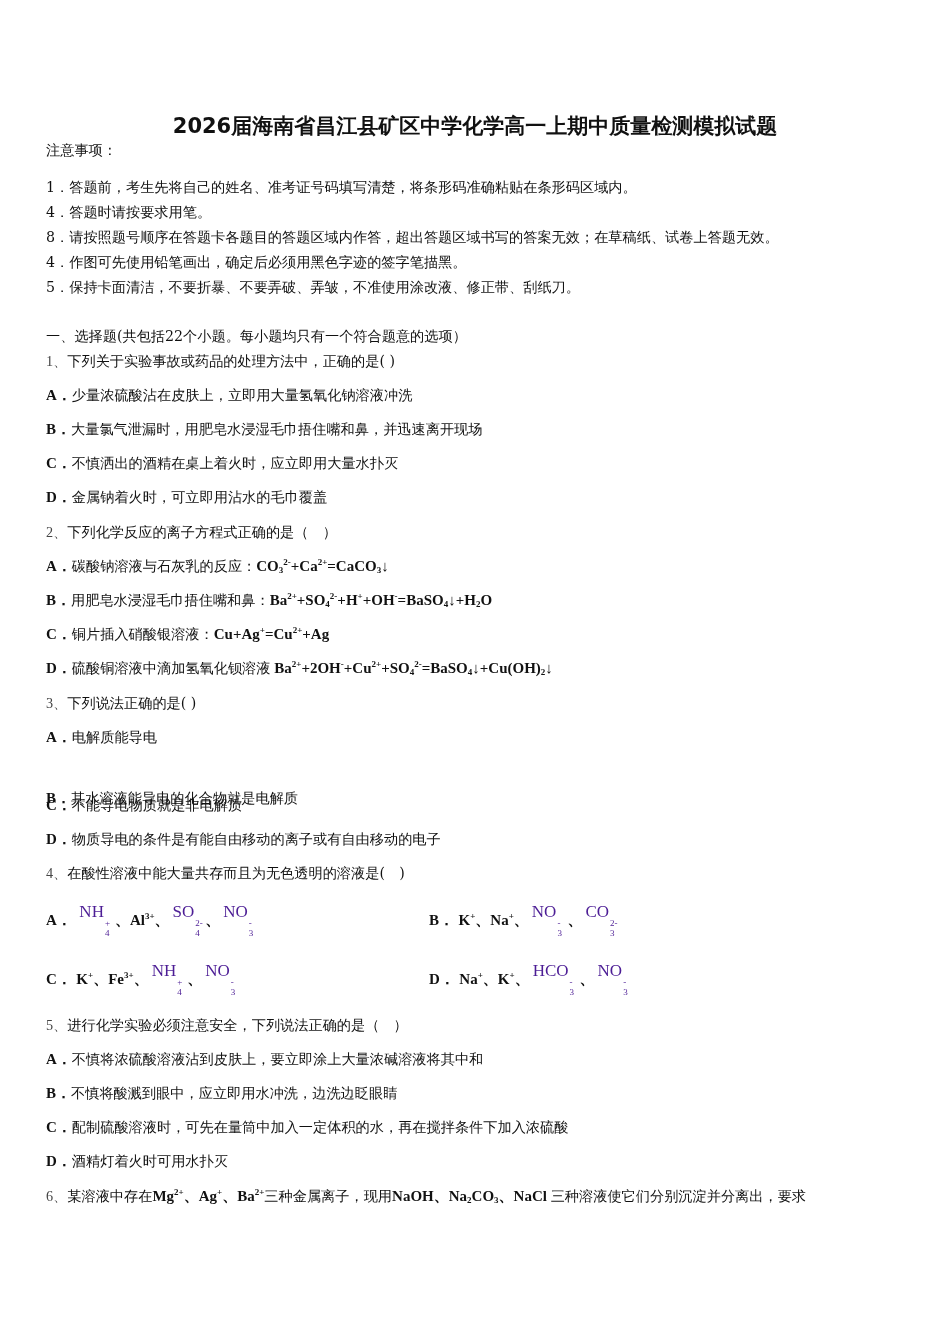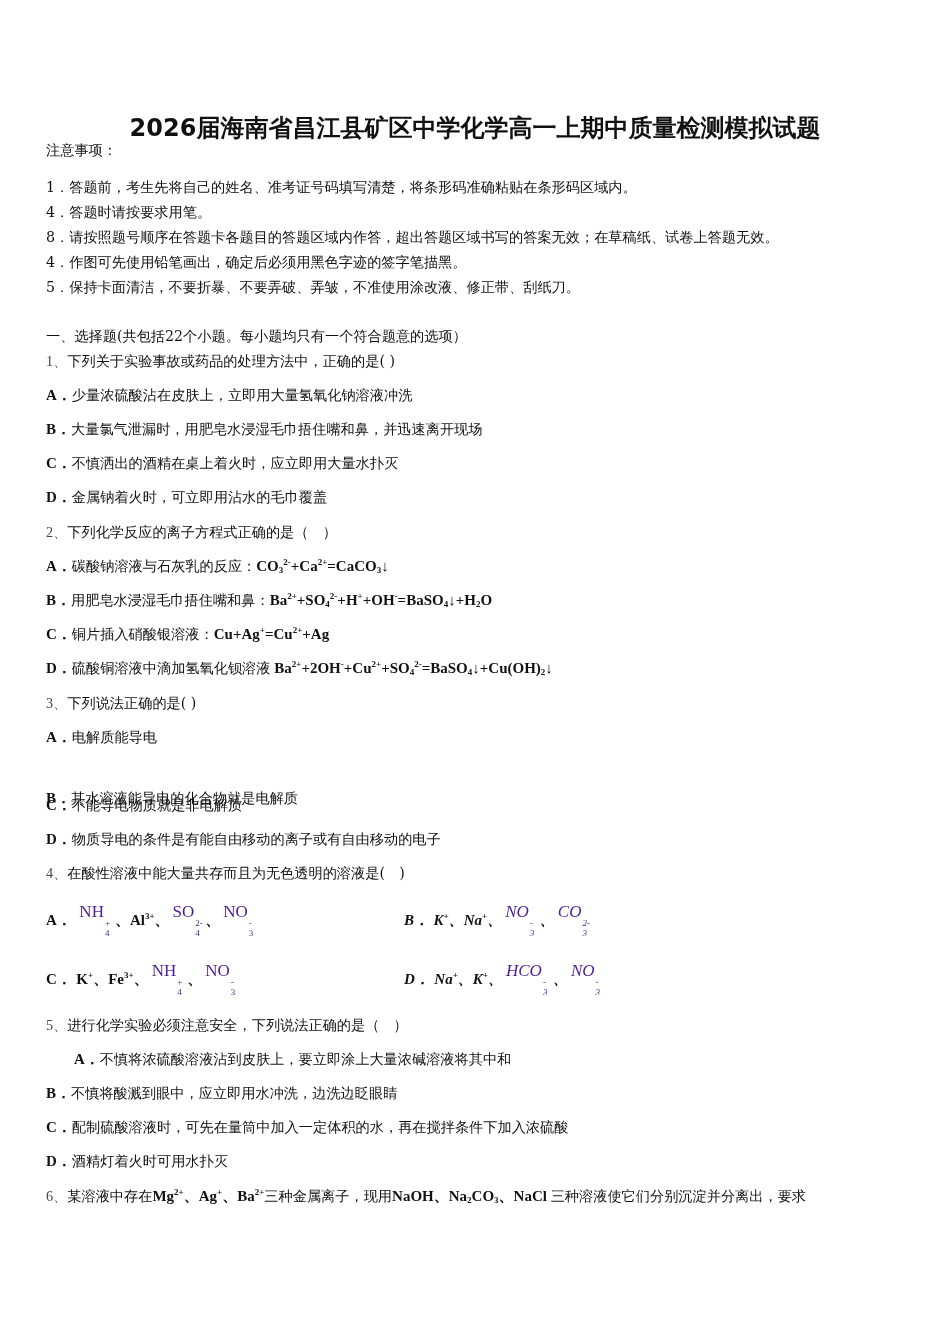--- a/index.html
+++ b/index.html
@@ -4,36 +4,36 @@
 <style>
   html, body { margin: 0; padding: 0; background: #ffffff; }
   body {
     width: 950px; height: 1344px; position: relative; overflow: hidden;
     font-family: "DejaVu Serif", "Liberation Serif", serif;
     color: #111;
   }
   .title {
     position: absolute; top: 112px; left: 0; width: 950px;
     text-align: center; font-family: "DejaVu Sans", "Liberation Sans", sans-serif;
-    font-weight: bold; font-size: 24px; letter-spacing: 0px;
+    font-weight: bold; font-size: 21px; letter-spacing: 0px;
   }
   .line {
     position: absolute; left: 46px; white-space: nowrap;
     font-size: 14.2px; line-height: 20px;
   }
   .num { color: #444; font-family: "Liberation Serif", serif; }
   .lbl { font-weight: bold; font-family: "Liberation Serif", serif; font-size: 15px; }
   .chem { font-weight: bold; font-family: "Liberation Serif", serif; font-size: 15px; }
   sup { font-size: 9px; vertical-align: 6px; line-height: 0; }
   sub { font-size: 9px; vertical-align: -2px; line-height: 0; }
   .ion { color: #4c1d95; font-family: "Liberation Serif", serif; font-size: 17px; display: inline-block; position: relative; top: -8px; margin: 0 3px; }
   .ion .sc { display: inline-block; position: relative; width: 8px; }
   .ion .sc .s1 { position: absolute; top: -4px; left: 1px; font-size: 9px; }
   .ion .sc .s2 { position: absolute; top: 6px; left: 1px; font-size: 9px; }
-  .col2 { position: absolute; left: 358px; font-style: italic; }
+  .col2 { position: absolute; left: 383px; }
 </style>
 </head>
 <body>
 
 <div class="title">2026届海南省昌江县矿区中学化学高一上期中质量检测模拟试题</div>
 
 <div class="line" style="top:140px;">注意事项：</div>
 <div class="line" style="top:177px;">1．答题前，考生先将自己的姓名、准考证号码填写清楚，将条形码准确粘贴在条形码区域内。</div>
 <div class="line" style="top:202px;">4．答题时请按要求用笔。</div>
 <div class="line" style="top:227px;">8．请按照题号顺序在答题卡各题目的答题区域内作答，超出答题区域书写的答案无效；在草稿纸、试卷上答题无效。</div>
@@ -86,20 +86,20 @@
   </span>
   <span class="col2" style="top:0;">
     <span class="lbl">D．</span>
     <span class="chem">Na<sup>+</sup>、K<sup>+</sup>、</span><span class="ion">HCO<span class="sc"><span class="s1">-</span><span class="s2">3</span></span></span><span class="chem">、</span><span class="ion">NO<span class="sc"><span class="s1">-</span><span class="s2">3</span></span></span>
   </span>
 </div>
 
 <div class="line" style="top:1015px;">
   <span class="num">5、</span><span>进行化学实验必须注意安全，下列说法正确的是（　）</span>
 </div>
-<div class="line" style="top:1049px;margin-left:28px;"><span class="lbl">A．</span><span>不慎将浓硫酸溶液沾到皮肤上，要立即涂上大量浓碱溶液将其中和</span></div>
+<div class="line" style="top:1049px;"><span class="lbl">A．</span><span>不慎将浓硫酸溶液沾到皮肤上，要立即涂上大量浓碱溶液将其中和</span></div>
 <div class="line" style="top:1083px;"><span class="lbl">B．</span><span>不慎将酸溅到眼中，应立即用水冲洗，边洗边眨眼睛</span></div>
 <div class="line" style="top:1117px;"><span class="lbl">C．</span><span>配制硫酸溶液时，可先在量筒中加入一定体积的水，再在搅拌条件下加入浓硫酸</span></div>
 <div class="line" style="top:1151px;"><span class="lbl">D．</span><span>酒精灯着火时可用水扑灭</span></div>
 
 <div class="line" style="top:1186px;">
   <span class="num">6、</span><span>某溶液中存在</span><span class="chem">Mg<sup>2+</sup>、Ag<sup>+</sup>、Ba<sup>2+</sup></span><span>三种金属离子，现用</span><span class="chem">NaOH、Na<sub>2</sub>CO<sub>3</sub>、NaCl </span><span>三种溶液使它们分别沉淀并分离出，要求</span>
 </div>
 
 </body></html>

